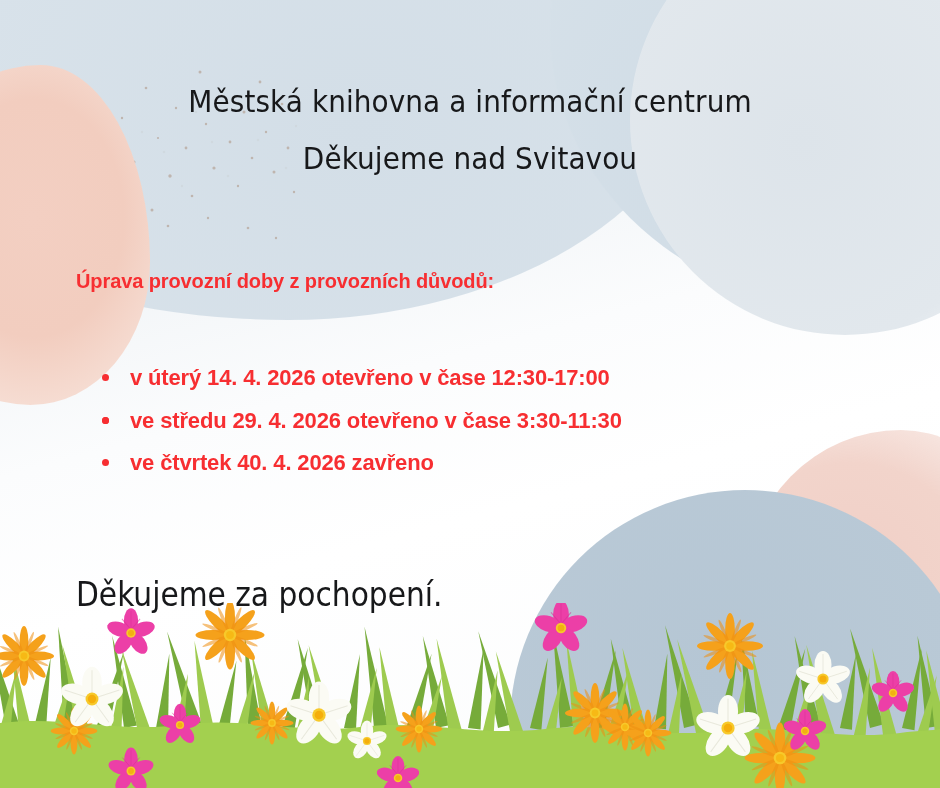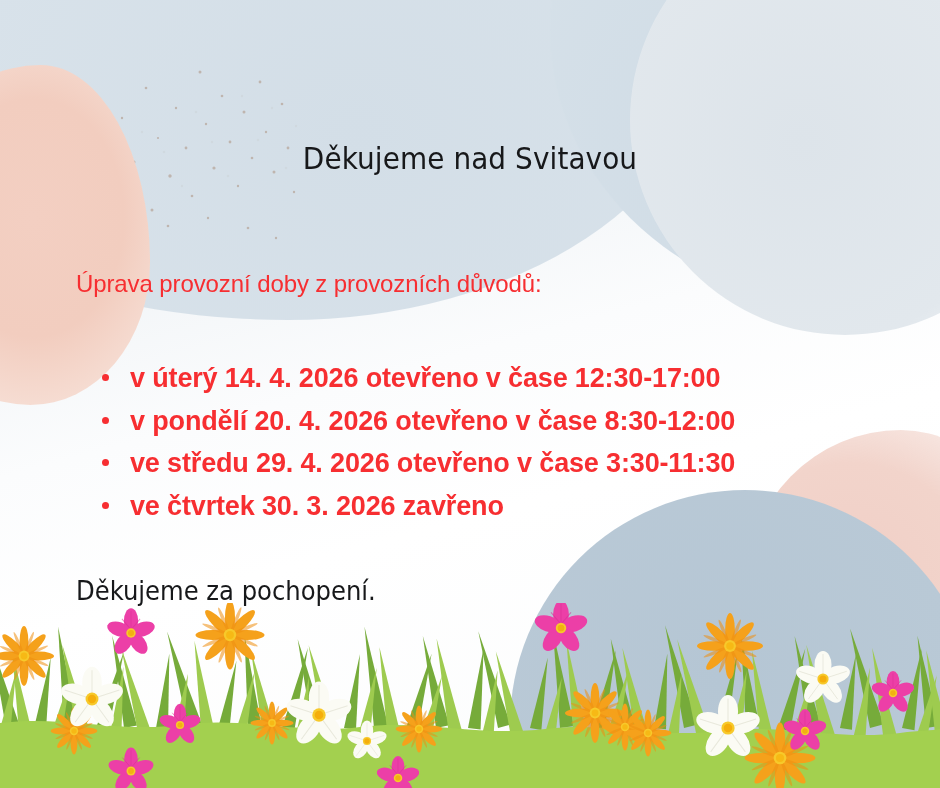--- a/index.html
+++ b/index.html
@@ -74,56 +74,56 @@
     letter-spacing:0.1px;
     color:#17181a;
     white-space:nowrap;
   }
   #title-line-1 { top:83px; }
   #title-line-2 { top:140px; }
 
   #red-heading {
     position:absolute;
     left:76px; top:270px;
-    font-size:24px;
-    font-weight:normal;
+    font-size:20px;
+    font-weight:bold;
     color:#f72e31;
     letter-spacing:-0.1px;
     white-space:nowrap;
   }
 
   #bullet-list {
     position:absolute;
     left:98px; top:357px;
     list-style:none;
   }
   #bullet-list li {
     position:relative;
-    font-size:27px;
+    font-size:22px;
     font-weight:bold;
     color:#f72e31;
     line-height:42.5px;
     padding-left:32px;
     white-space:nowrap;
     letter-spacing:-0.15px;
   }
   #bullet-list li .bullet-dot {
     position:absolute;
     left:4px; top:17px;
     width:7px; height:7px;
     background:#f72e31;
     border-radius:50%;
   }
 
   #thanks-line {
     position:absolute;
     left:76px; top:575px;
     font-family:"DejaVu Sans Condensed","Liberation Sans", sans-serif;
     font-stretch:condensed;
-    font-size:27px;
+    font-size:33px;
     color:#17181a;
     white-space:nowrap;
   }
 
   
   #grass-band {
     position:absolute;
     left:0; bottom:0;
     width:940px; height:185px;
   }
@@ -198,40 +198,40 @@
       </g>
     </svg>
 
     <div class="blob" id="blob-peach-left"></div>
     <div class="blob" id="blob-peach-right"></div>
     <div class="blob" id="blob-blue-bottomright"></div>
   </div>
 
   <div id="text-layer">
 
+    <div class="title-line" id="title-line-1">Městská knihovna a informační centrum</div>
     <div class="title-line" id="title-line-2">Děkujeme nad Svitavou</div>
 
     <div id="red-heading">Úprava provozní doby z provozních důvodů:</div>
 
     <ul id="bullet-list">
       <li>
         <span class="bullet-dot"></span>
         <span>v úterý 14. 4. 2026 otevřeno v čase 12:30-17:00</span>
       </li>
       <li>
         <span class="bullet-dot"></span>
-        <span>v pondělí 20. 4. 2026 otevřeno v čase 8:30-12:00</span>
       </li>
       <li>
         <span class="bullet-dot"></span>
         <span>ve středu 29. 4. 2026 otevřeno v čase 3:30-11:30</span>
       </li>
       <li>
         <span class="bullet-dot"></span>
-        <span>ve čtvrtek 30. 3. 2026 zavřeno</span>
+        <span>ve čtvrtek 40. 4. 2026 zavřeno</span>
       </li>
     </ul>
 
     <div id="thanks-line">Děkujeme za pochopení.</div>
   </div>
 
   <div id="grass-band">
     <svg viewBox="0 0 940 185" xmlns="http://www.w3.org/2000/svg">
       <defs>
 

